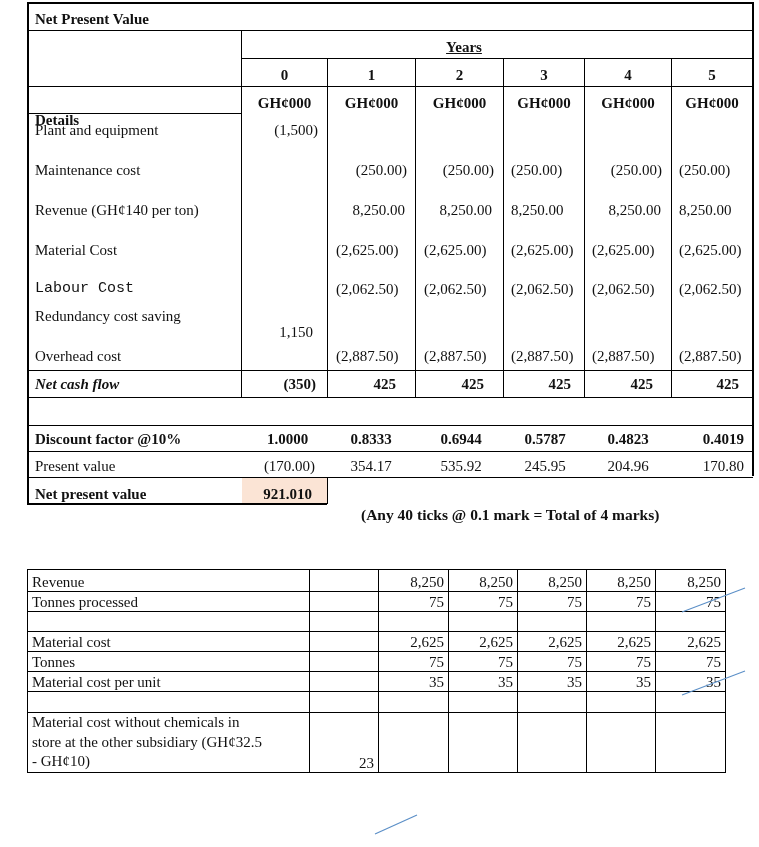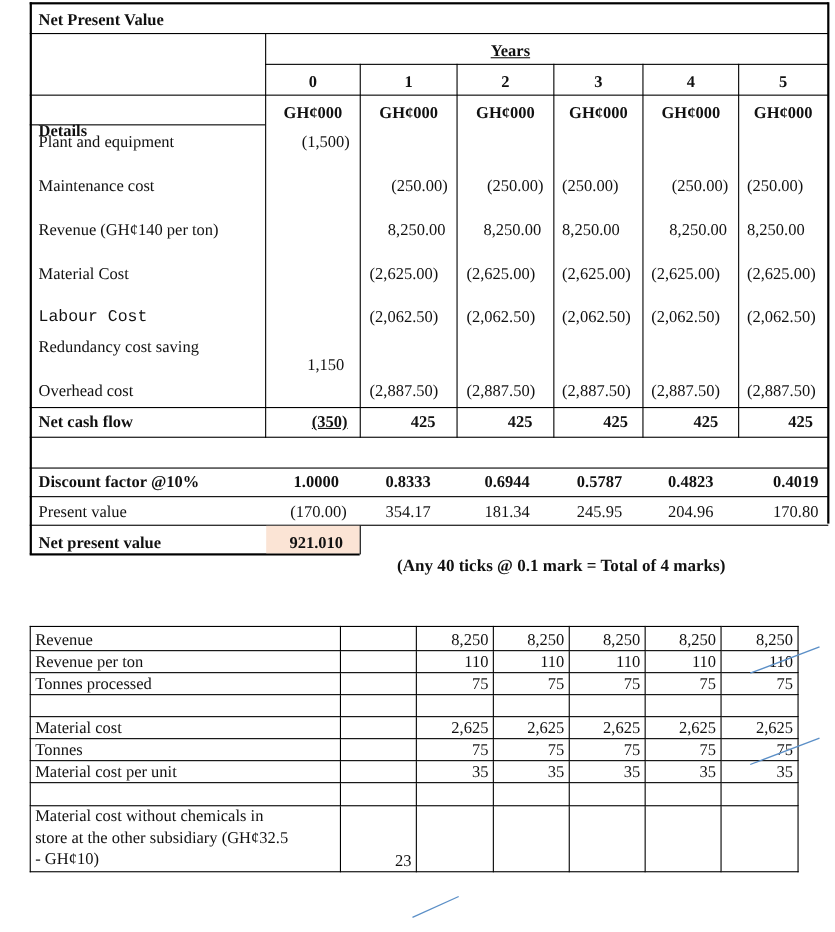--- a/index.html
+++ b/index.html
@@ -99,40 +99,40 @@
   <div class="t" style="left:35px;top:307px;">Redundancy cost saving</div>
   <div class="t r" style="left:242px;top:323px;width:71px;">1,150</div>
 
   <div class="t" style="left:35px;top:347px;">Overhead cost</div>
   <div class="t" style="left:336px;top:347px;">(2,887.50)</div>
   <div class="t" style="left:424px;top:347px;">(2,887.50)</div>
   <div class="t" style="left:511px;top:347px;">(2,887.50)</div>
   <div class="t" style="left:592px;top:347px;">(2,887.50)</div>
   <div class="t" style="left:679px;top:347px;">(2,887.50)</div>
 
-  <div class="t b" style="left:35px;top:375px;">Net cash flow</div>
-  <div class="t b r" style="left:242px;top:375px;width:74px;text-decoration:underline;">(350)</div>
+  <div class="t b" style="left:35px;top:375px;font-style:italic;">Net cash flow</div>
+  <div class="t b r" style="left:242px;top:375px;width:74px;">(350)</div>
   <div class="t b r" style="left:328px;top:375px;width:68px;">425</div>
   <div class="t b r" style="left:416px;top:375px;width:68px;">425</div>
   <div class="t b r" style="left:504px;top:375px;width:67px;">425</div>
   <div class="t b r" style="left:585px;top:375px;width:68px;">425</div>
   <div class="t b r" style="left:672px;top:375px;width:67px;">425</div>
 
   <div class="t b" style="left:35px;top:430px;">Discount factor @10%</div>
   <div class="t b c" style="left:250px;top:430px;width:75px;">1.0000</div>
   <div class="t b c" style="left:336px;top:430px;width:70px;">0.8333</div>
   <div class="t b c" style="left:426px;top:430px;width:70px;">0.6944</div>
   <div class="t b c" style="left:510px;top:430px;width:70px;">0.5787</div>
   <div class="t b c" style="left:593px;top:430px;width:70px;">0.4823</div>
   <div class="t b r" style="left:672px;top:430px;width:72px;">0.4019</div>
 
   <div class="t" style="left:35px;top:457px;">Present value</div>
   <div class="t c" style="left:252px;top:457px;width:75px;">(170.00)</div>
   <div class="t c" style="left:336px;top:457px;width:70px;">354.17</div>
-  <div class="t c" style="left:426px;top:457px;width:70px;">181.34</div>
+  <div class="t c" style="left:426px;top:457px;width:70px;">535.92</div>
   <div class="t c" style="left:510px;top:457px;width:70px;">245.95</div>
   <div class="t c" style="left:593px;top:457px;width:70px;">204.96</div>
   <div class="t r" style="left:672px;top:457px;width:72px;">170.80</div>
 
   <div class="t b" style="left:35px;top:485px;">Net present value</div>
   <div class="t b c" style="left:250px;top:485px;width:75px;">921.010</div>
 
   <div class="note" style="left:361px;top:506px;">(Any 40 ticks @ 0.1 mark = Total of 4 marks)</div>
 </div>
 
@@ -148,29 +148,20 @@
   </colgroup>
   <tbody>
   <tr>
     <td style="height:21px">Revenue</td>
     <td class="num"></td>
     <td class="num">8,250</td>
     <td class="num">8,250</td>
     <td class="num">8,250</td>
     <td class="num">8,250</td>
     <td class="num">8,250</td>
-  </tr>
-  <tr>
-    <td>Revenue per ton</td>
-    <td class="num"></td>
-    <td class="num">110</td>
-    <td class="num">110</td>
-    <td class="num">110</td>
-    <td class="num">110</td>
-    <td class="num">110</td>
   </tr>
   <tr>
     <td>Tonnes processed</td>
     <td class="num"></td>
     <td class="num">75</td>
     <td class="num">75</td>
     <td class="num">75</td>
     <td class="num">75</td>
     <td class="num">75</td>
   </tr>

